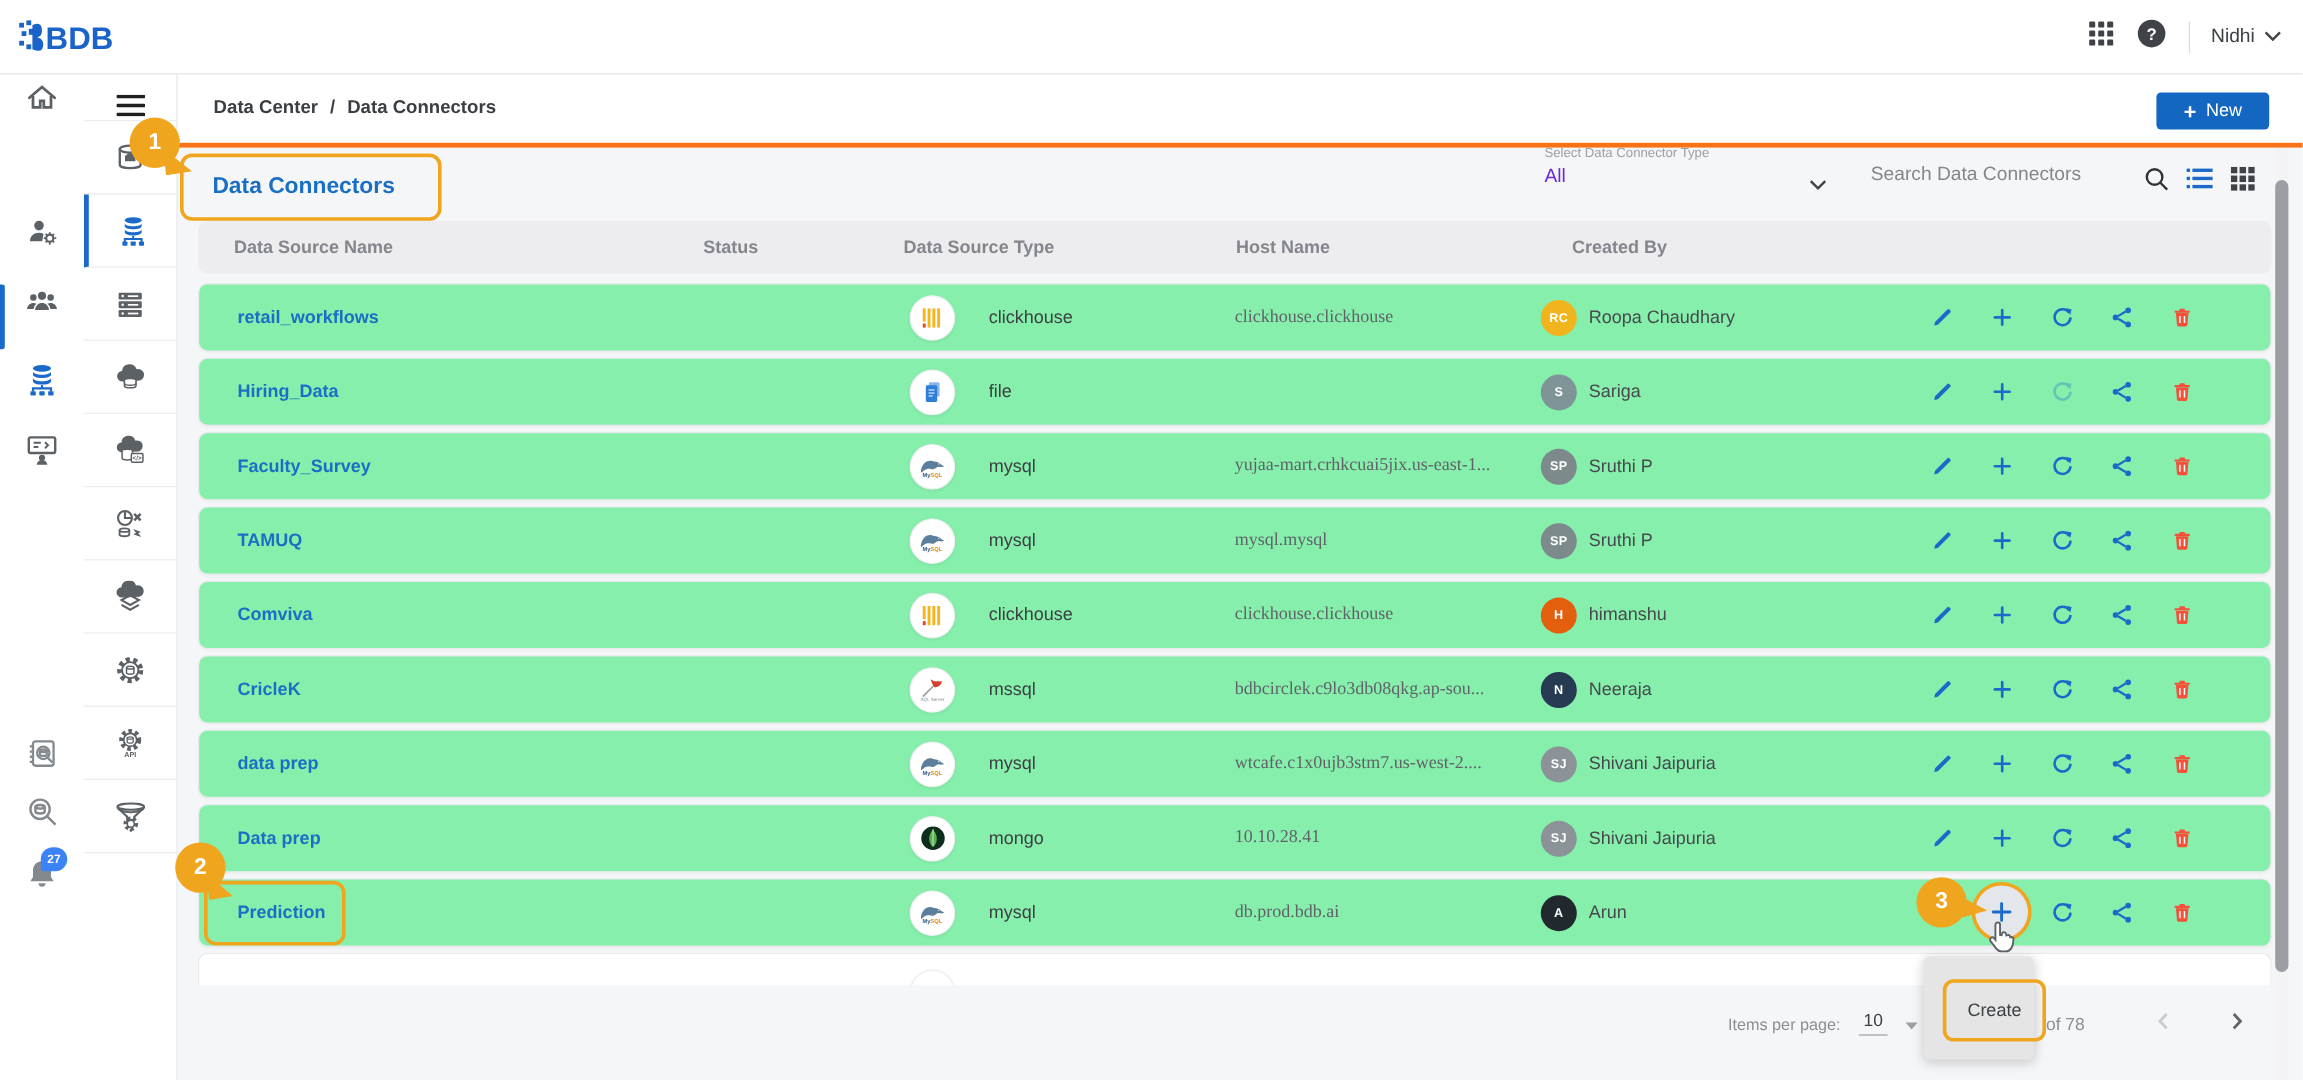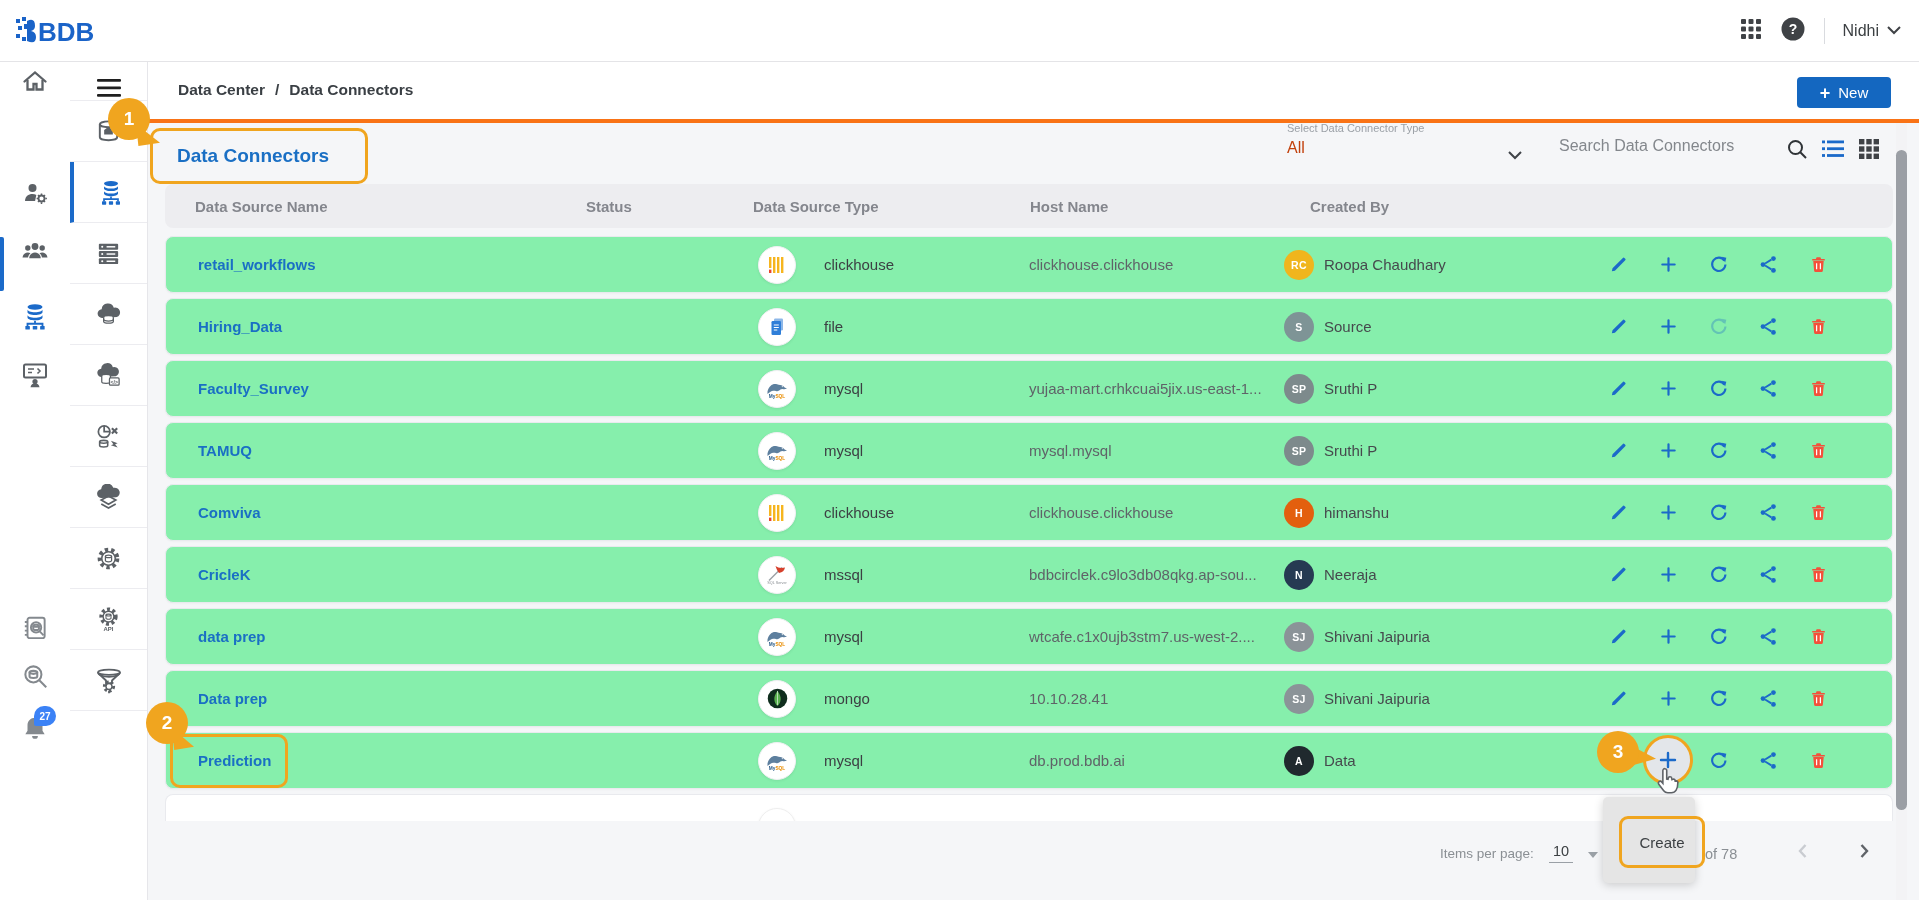--- a/index.html
+++ b/index.html
@@ -32,40 +32,40 @@
   .crumb{position:absolute;left:31px;top:0;height:58px;display:flex;align-items:center;gap:10px;
          font-size:15.5px;font-weight:600;color:#3a3f44;}
   .newbtn{position:absolute;right:28px;top:16px;width:94px;height:31px;background:#1467c0;color:#fff;
           border:none;border-radius:4px;font-size:15px;font-family:inherit;display:flex;align-items:center;
           justify-content:center;gap:8px;cursor:pointer;z-index:10;}
   .newbtn .plus{font-size:18px;font-weight:bold;line-height:1;}
   
   .main{position:absolute;left:147px;top:119px;right:0;bottom:0;background:#f5f6f8;}
   .page-title{position:absolute;left:177px;top:145px;font-size:19px;font-weight:bold;color:#1a6fc4;z-index:41;}
   .filter-label{position:absolute;left:1287px;top:122px;font-size:11px;color:#9ba0a6;}
-  .filter-value{position:absolute;left:1287px;top:139px;font-size:16px;color:#c2410c;cursor:pointer;}
+  .filter-value{position:absolute;left:1287px;top:139px;font-size:16px;color:#6d28d9;cursor:pointer;}
   .filter-caret{position:absolute;left:1508px;top:146px;cursor:pointer;}
   .search-input{position:absolute;left:1557px;top:136px;width:210px;border:none;outline:none;background:transparent;
                 font-size:16px;font-family:inherit;color:#3f4348;}
   .search-input::placeholder{color:#83878c;}
   .hdr-ico{position:absolute;cursor:pointer;}
   
   #table{position:absolute;left:165px;top:0;width:1728px;z-index:1;}
   .thead{position:absolute;left:0;top:184px;width:1728px;height:44px;background:#ededf0;border-radius:8px;}
   .th{position:absolute;top:0;height:44px;display:flex;align-items:center;font-size:15px;font-weight:600;color:#84868d;}
   .row{position:absolute;left:0;width:1726px;height:55px;background:#86efac;border:1px solid #e9eaee;border-radius:8px;
        box-shadow:0 1px 2px rgba(0,0,0,.03);}
   .cell{position:absolute;top:0;bottom:0;display:flex;align-items:center;font-size:15px;}
   .c-name{left:32px;}
   .name-link{color:#1a6fc4;font-weight:bold;text-decoration:none;cursor:pointer;}
   .c-status{left:421px;color:#5f6368;}
   .c-type{left:592px;gap:28px;color:#3c4043;}
   .type-icon-wrap{width:36px;height:36px;border-radius:50%;background:#fff;border:1px solid #f0f0f3;
                   box-shadow:0 1px 3px rgba(0,0,0,.07);display:flex;align-items:center;justify-content:center;}
-  .c-host{left:863px;color:#5f6368;white-space:nowrap;}
+  .c-host{left:863px;color:#5f6368;white-space:nowrap;font-family:Liberation Serif, serif;}
   .c-created{left:1118px;gap:10px;color:#46494d;}
   .avatar{width:30px;height:30px;border-radius:50%;color:#fff;font-size:10.5px;font-weight:bold;
           display:flex;align-items:center;justify-content:center;letter-spacing:.3px;}
   .c-actions{left:1442px;width:250px;gap:30px;}
   .act{width:20px;height:20px;display:flex;align-items:center;justify-content:center;cursor:pointer;}
   .act.disabled{opacity:.32;}
   .row-partial{position:absolute;left:0;top:794px;width:1726px;height:26px;background:#fff;
                border:1px solid #e9eaee;border-bottom:none;border-radius:8px 8px 0 0;overflow:hidden;}
   .partial-circle{position:absolute;left:592px;top:13px;width:36px;height:36px;border-radius:50%;
                   background:#fff;border:1px solid #eee;box-shadow:0 1px 3px rgba(0,0,0,.07);}
@@ -469,21 +469,21 @@
             <rect x="7" y="1.5" width="9" height="12" rx="1.2" fill="#8db7e8"></rect>
             <rect x="4.5" y="4" width="9.5" height="14" rx="1.2" fill="#2f7ed8"></rect>
             <path d="M6.8 8h5M6.8 10.5h5M6.8 13h3.5" stroke="#fff" stroke-width="1"></path>
           </svg>
         </span>
       <span class="type-label">file</span>
     </div>
     <div class="cell c-host"></div>
     <div class="cell c-created">
       <span class="avatar" style="background: rgb(126, 148, 150);">S</span>
-      <span class="created-name">Source</span>
+      <span class="created-name">Sariga</span>
     </div>
     <div class="cell c-actions">
       <span class="act">
         <svg width="19" height="19" viewBox="0 0 20 20">
             <path d="M3 17.2l.7-3.2L14.6 3.1a1.1 1.1 0 0 1 1.6 0l.9.9a1.1 1.1 0 0 1 0 1.6L6.2 16.5 3 17.2z" fill="#1b6ac9"></path>
           </svg>
       </span>
       <span class="act">
         <svg width="19" height="19" viewBox="0 0 20 20">
             <path d="M10 3.5v13M3.5 10h13" stroke="#1b6ac9" stroke-width="2.3" stroke-linecap="round" fill="none"></path>
@@ -865,21 +865,21 @@
             <path d="M2.5 13.5C4 7.5 8 5 12 6.2c2.5.8 3.8.3 6 1.8 1 .7 1.8 1.7 2.8 2.1l1.2.5-1.7.5c-1 .3-2-.2-3-.2-1.4 0-2.4 1-3.6 1.8-2 1.3-3.2-.8-6.7.3-1.6.5-2.7 1.7-4.5 3z" fill="#5d7f9e"></path>
             <circle cx="17.3" cy="8.6" r=".55" fill="#fff"></circle>
             <text x="12" y="19.5" text-anchor="middle" font-size="4.8" font-weight="bold" fill="#2c5d8a" font-family="Liberation Sans,sans-serif">My<tspan fill="#e88c00">SQL</tspan></text>
           </svg>
         </span>
       <span class="type-label">mysql</span>
     </div>
     <div class="cell c-host">db.prod.bdb.ai</div>
     <div class="cell c-created">
       <span class="avatar" style="background: rgb(32, 41, 46);">A</span>
-      <span class="created-name">Data</span>
+      <span class="created-name">Arun</span>
     </div>
     <div class="cell c-actions">
       <span class="act">
         <svg width="19" height="19" viewBox="0 0 20 20">
             <path d="M3 17.2l.7-3.2L14.6 3.1a1.1 1.1 0 0 1 1.6 0l.9.9a1.1 1.1 0 0 1 0 1.6L6.2 16.5 3 17.2z" fill="#1b6ac9"></path>
           </svg>
       </span>
       <span class="act">
         <svg width="19" height="19" viewBox="0 0 20 20">
             <path d="M10 3.5v13M3.5 10h13" stroke="#1b6ac9" stroke-width="2.3" stroke-linecap="round" fill="none"></path>

